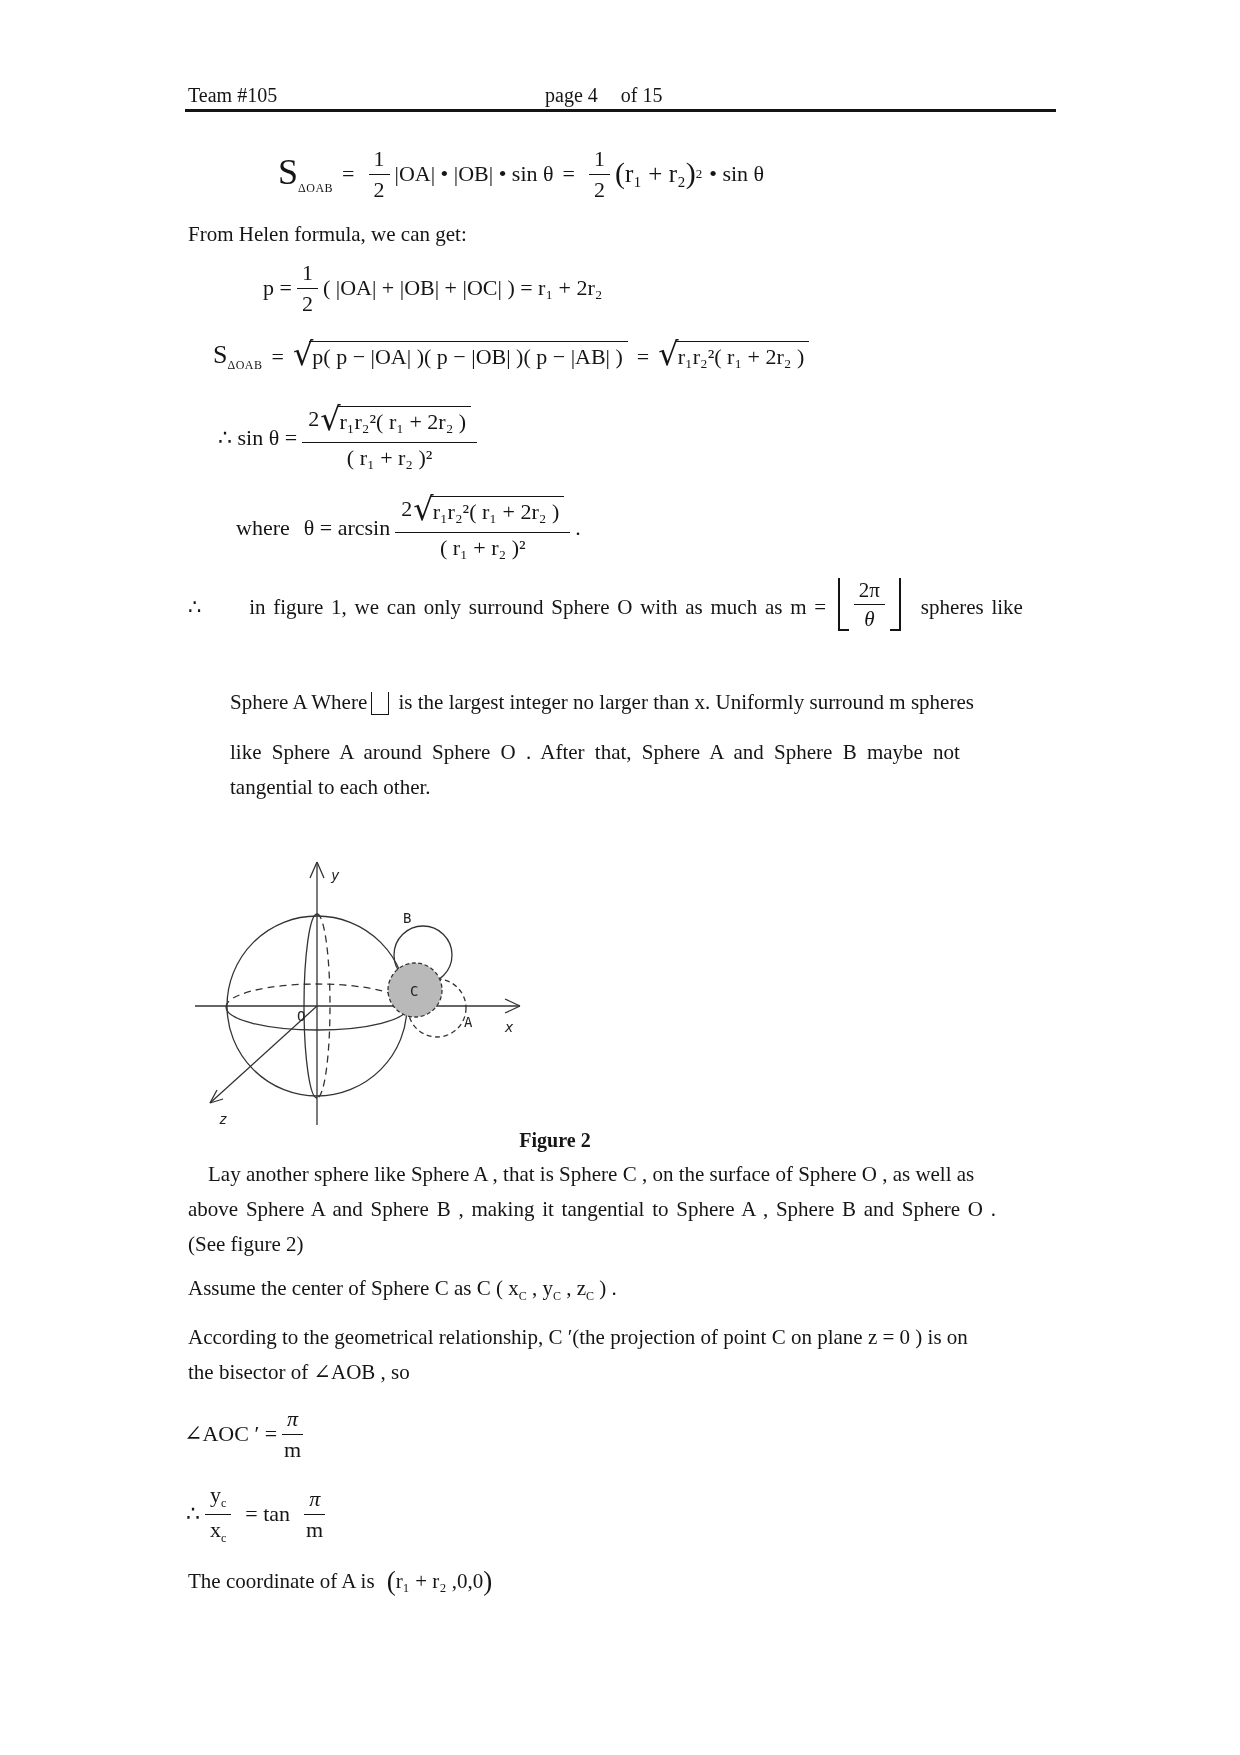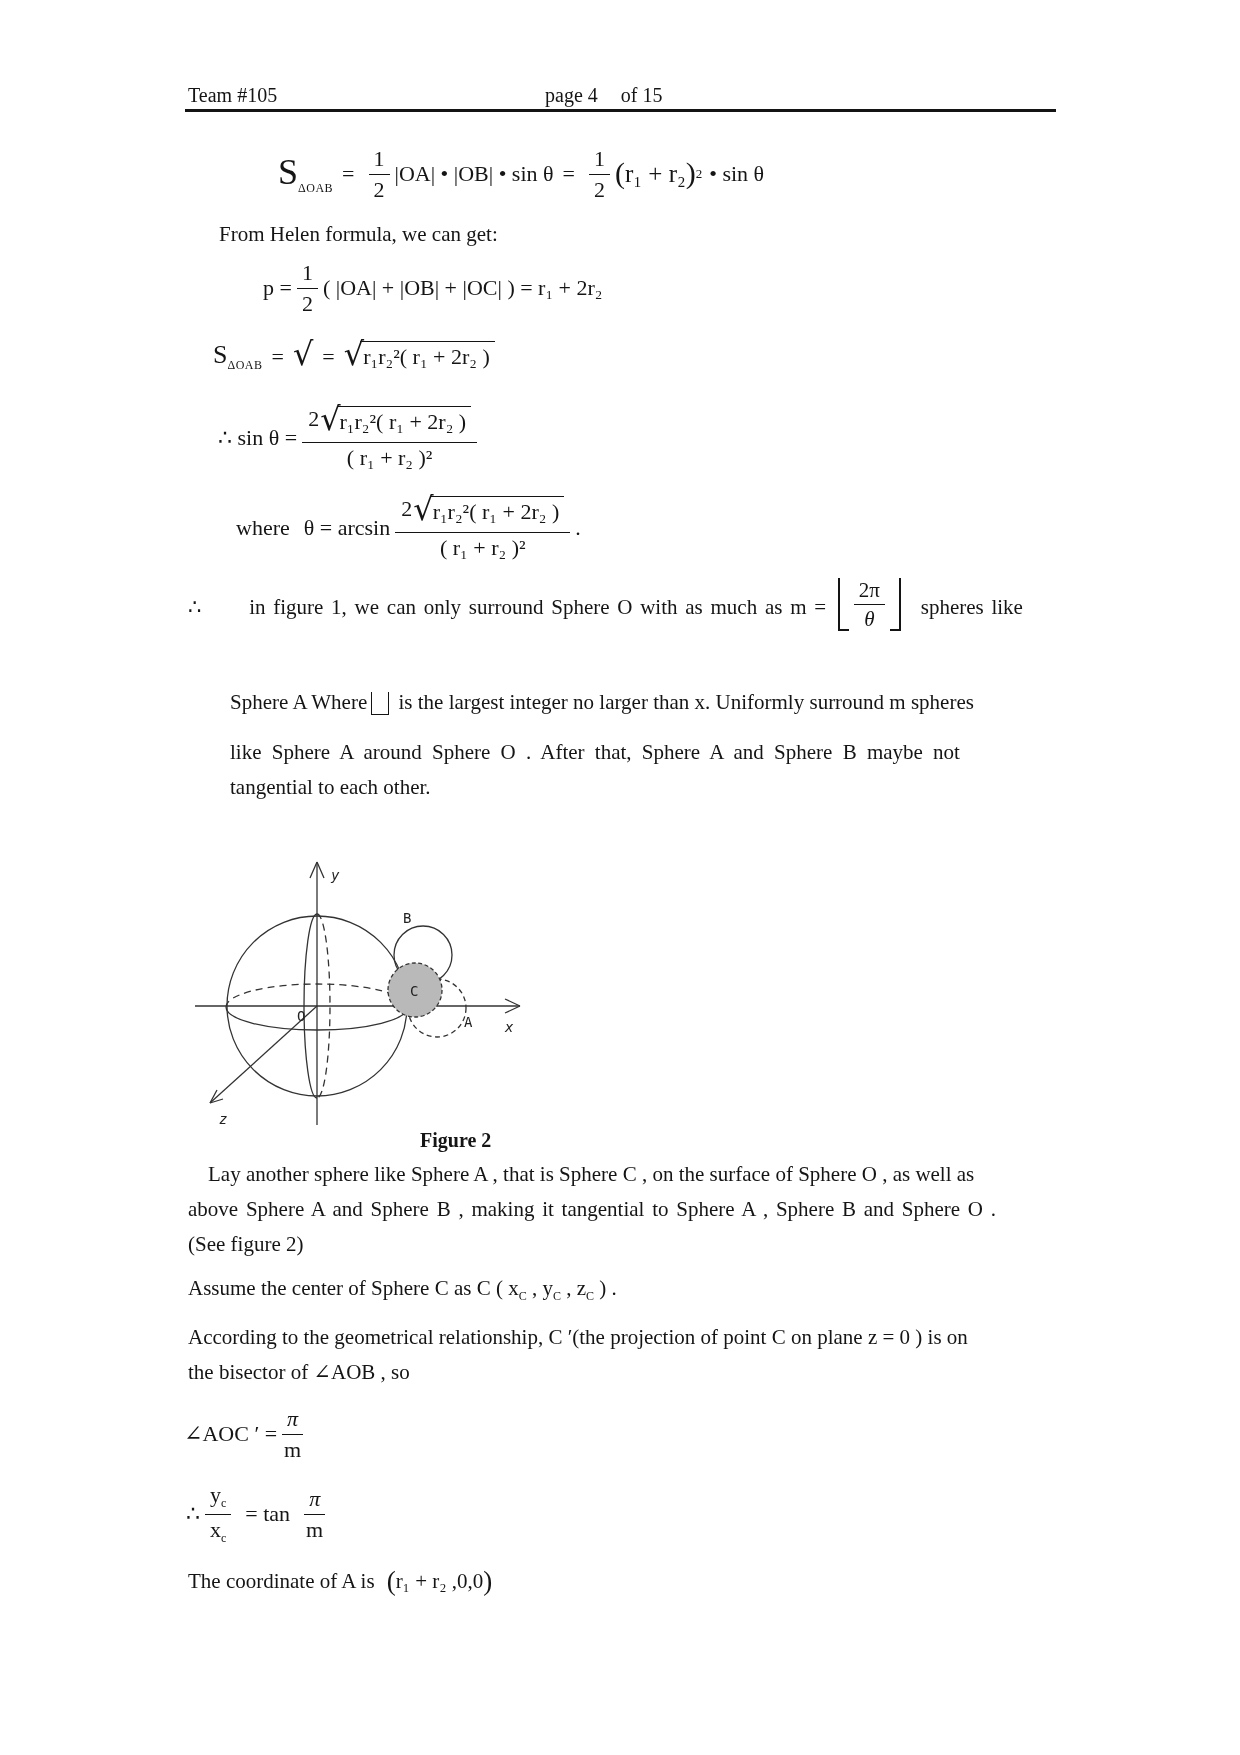--- a/index.html
+++ b/index.html
@@ -28,21 +28,21 @@
   .bp2{font-size:27px;line-height:1;}
   .inner-big{font-size:25px;}
   .psup{font-size:13px;vertical-align:14px;}
   sub{font-size:12px;}
   .it{font-style:italic;}
   .floorwrap{display:inline-flex;align-items:stretch;vertical-align:middle;padding-bottom:9px;margin:0 4px;}
   .lfloor{width:9px;border-left:2px solid #141414;border-bottom:2px solid #141414;}
   .rfloor{width:9px;border-right:2px solid #141414;border-bottom:2px solid #141414;}
   .sfl{display:inline-block;width:8px;height:22px;border-left:1.7px solid #141414;border-bottom:1.7px solid #141414;vertical-align:-6px;margin-left:4px;}
   .sfr{display:inline-block;width:8px;height:22px;border-right:1.7px solid #141414;border-bottom:1.7px solid #141414;vertical-align:-6px;margin-right:4px;}
-  .caption{font-size:20px;font-weight:bold;}
+  .caption{font-size:20px;font-weight:bold;text-align:center;}
   .ws2{word-spacing:2.5px;}
   .ws4{word-spacing:5px;}
   .figlbl{font-family:"DejaVu Sans Mono",monospace;font-size:14px;fill:#222;}
   svg line, svg path, svg circle{stroke:#333;fill:none;stroke-width:1.3;}
 </style>
 </head>
 <body>
 
 <div class="abs hdr" style="left:188px;top:84px;">Team #105</div>
 <div class="abs hdr" style="left:545px;top:84px;">
@@ -64,36 +64,37 @@
       <span class="fn">1</span>
       <span class="fd">2</span>
     </span>
   <span class="bp">(</span>
   <span class="inner-big">r₁ + r₂</span>
   <span class="bp">)</span>
   <span class="psup">2</span>
   <span class="spl">• sin θ</span>
 </div>
 
-<div class="abs body-text" style="left:188px;top:222px;margin-left:31px;">From Helen formula, we can get:</div>
+<div class="abs body-text" style="left:188px;top:222px;">From Helen formula, we can get:</div>
 
 <div class="abs eq" style="left:263px;top:250px;height:76px;">
   <span>p =</span>
   <span class="frac">
       <span class="fn">1</span>
       <span class="fd">2</span>
     </span>
   <span>( |OA| + |OB| + |OC| ) = r₁ + 2r₂</span>
 </div>
 
 <div class="abs eq" style="left:213px;top:328px;height:58px;">
   <span style="font-size:26px;"><span>S</span><sub class="ssub">ΔOAB</sub></span>
   <span class="sp">=</span>
   <span class="sqrt">
       <span class="sign">√</span>
+      <span class="rad">p( p − |OA| )( p − |OB| )( p − |AB| )</span>
     </span>
   <span class="sp">=</span>
   <span class="sqrt">
       <span class="sign">√</span>
       <span class="rad">r₁r₂²( r₁ + 2r₂ )</span>
     </span>
 </div>
 
 <div class="abs eq" style="left:218px;top:390px;height:96px;">
   <span>∴ sin θ =</span>

